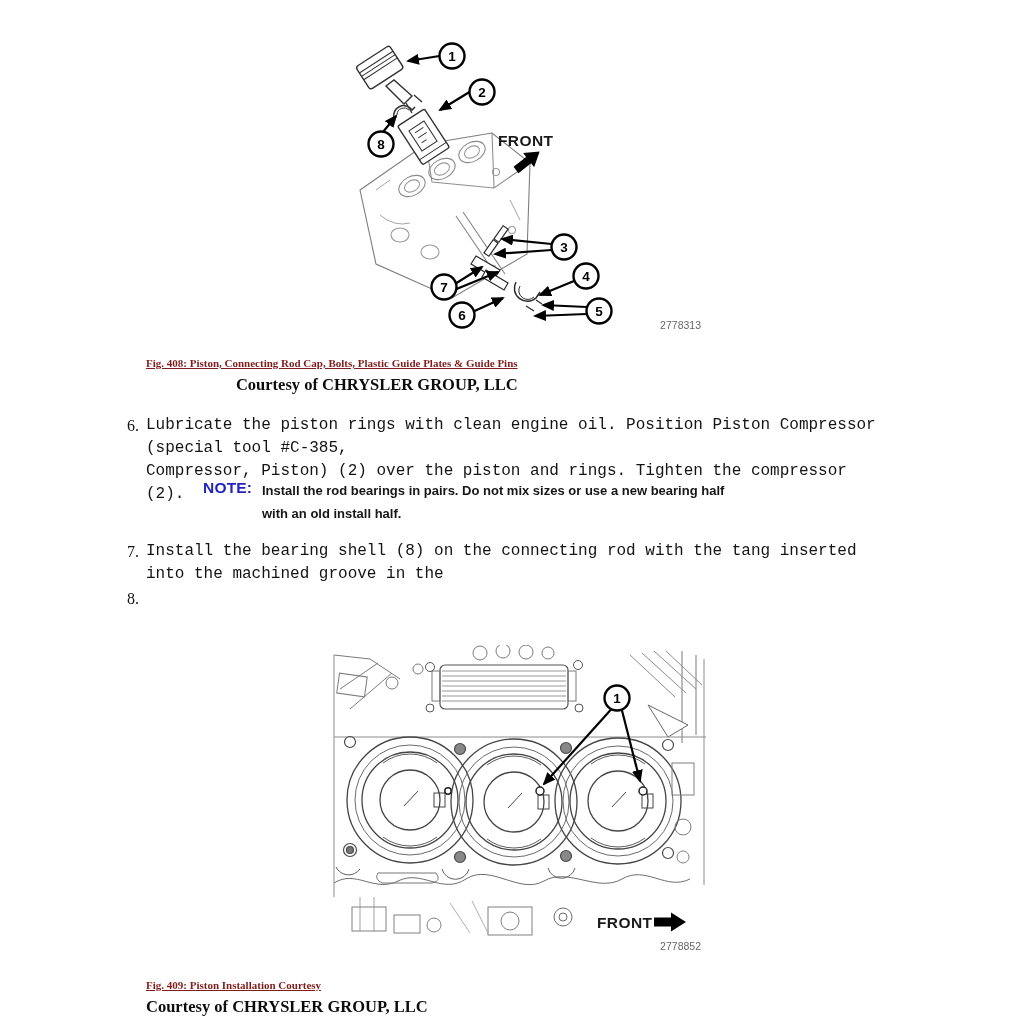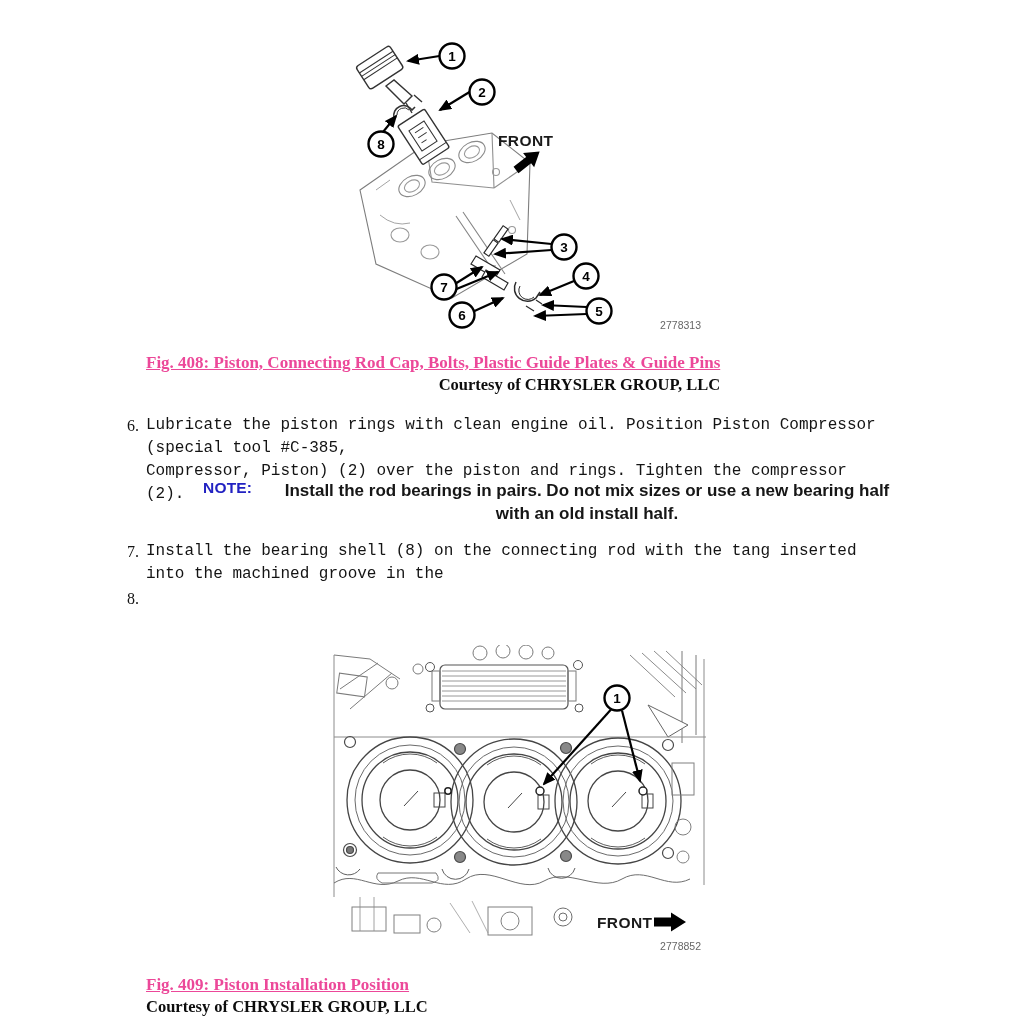--- a/index.html
+++ b/index.html
@@ -5,38 +5,38 @@
   html,body{margin:0;padding:0;}
   body{
     width:1024px;height:1024px;position:relative;background:#ffffff;
     font-family:"Liberation Serif", serif;color:#111;overflow:hidden;
   }
   .abs{position:absolute;}
   
   .figure{position:absolute;}
   
   .caption a{
-    color:#ec4899;font-weight:bold;font-size:17px;line-height:22px;
+    color:#7f1d1d;font-weight:bold;font-size:11px;line-height:22px;
     cursor:pointer;
   }
   .caption .courtesy{
     font-weight:bold;font-size:16.5px;line-height:22px;color:#0d0d0d;text-align:right;
   }
   
   .step{position:absolute;display:flex;font-size:16px;line-height:23px;color:#141414;}
   .step .num{width:19px;flex:0 0 19px;}
   .step .lines{flex:1;font-family:Liberation Mono, monospace;}
   
   .note-label{
     position:absolute;font-family:"Liberation Sans", sans-serif;
     font-weight:bold;font-size:15.5px;color:#2222c2;letter-spacing:.2px;margin-left:40px;
   }
   .note-text{
     position:absolute;font-family:"Liberation Sans", sans-serif;
-    font-weight:bold;font-size:17px;line-height:23px;color:#161616;text-align:center;
+    font-weight:bold;font-size:13px;line-height:23px;color:#161616;
   }
   svg text.callout-num{
     font-family:"Liberation Sans", sans-serif;font-weight:bold;font-size:13.5px;
   }
   svg text.front-label{
     font-family:"Liberation Sans", sans-serif;font-weight:bold;font-size:15.5px;letter-spacing:.4px;
     fill:#1a1a1a;
   }
   svg text.fig-num{
     font-family:"Liberation Sans", sans-serif;font-size:10.5px;fill:#666;
@@ -300,15 +300,15 @@
     <text class="front-label" x="267" y="283">FRONT</text>
     <g transform="translate(324,277)">
       <polygon points="0,-4.5 17,-4.5 17,-9.5 32,0 17,9.5 17,4.5 0,4.5" fill="#000"></polygon>
     </g>
 
     <text class="fig-num" x="371" y="305" text-anchor="end">2778852</text>
   </svg>
 </div>
 
 <div class="caption abs" style="left:146px;top:974px;">
-  <div><a href="#">Fig. 409: Piston Installation Position</a></div>
+  <div><a href="#">Fig. 409: Piston Installation Courtesy</a></div>
   <div class="courtesy">Courtesy of CHRYSLER GROUP, LLC</div>
 </div>
 
 </body></html>

